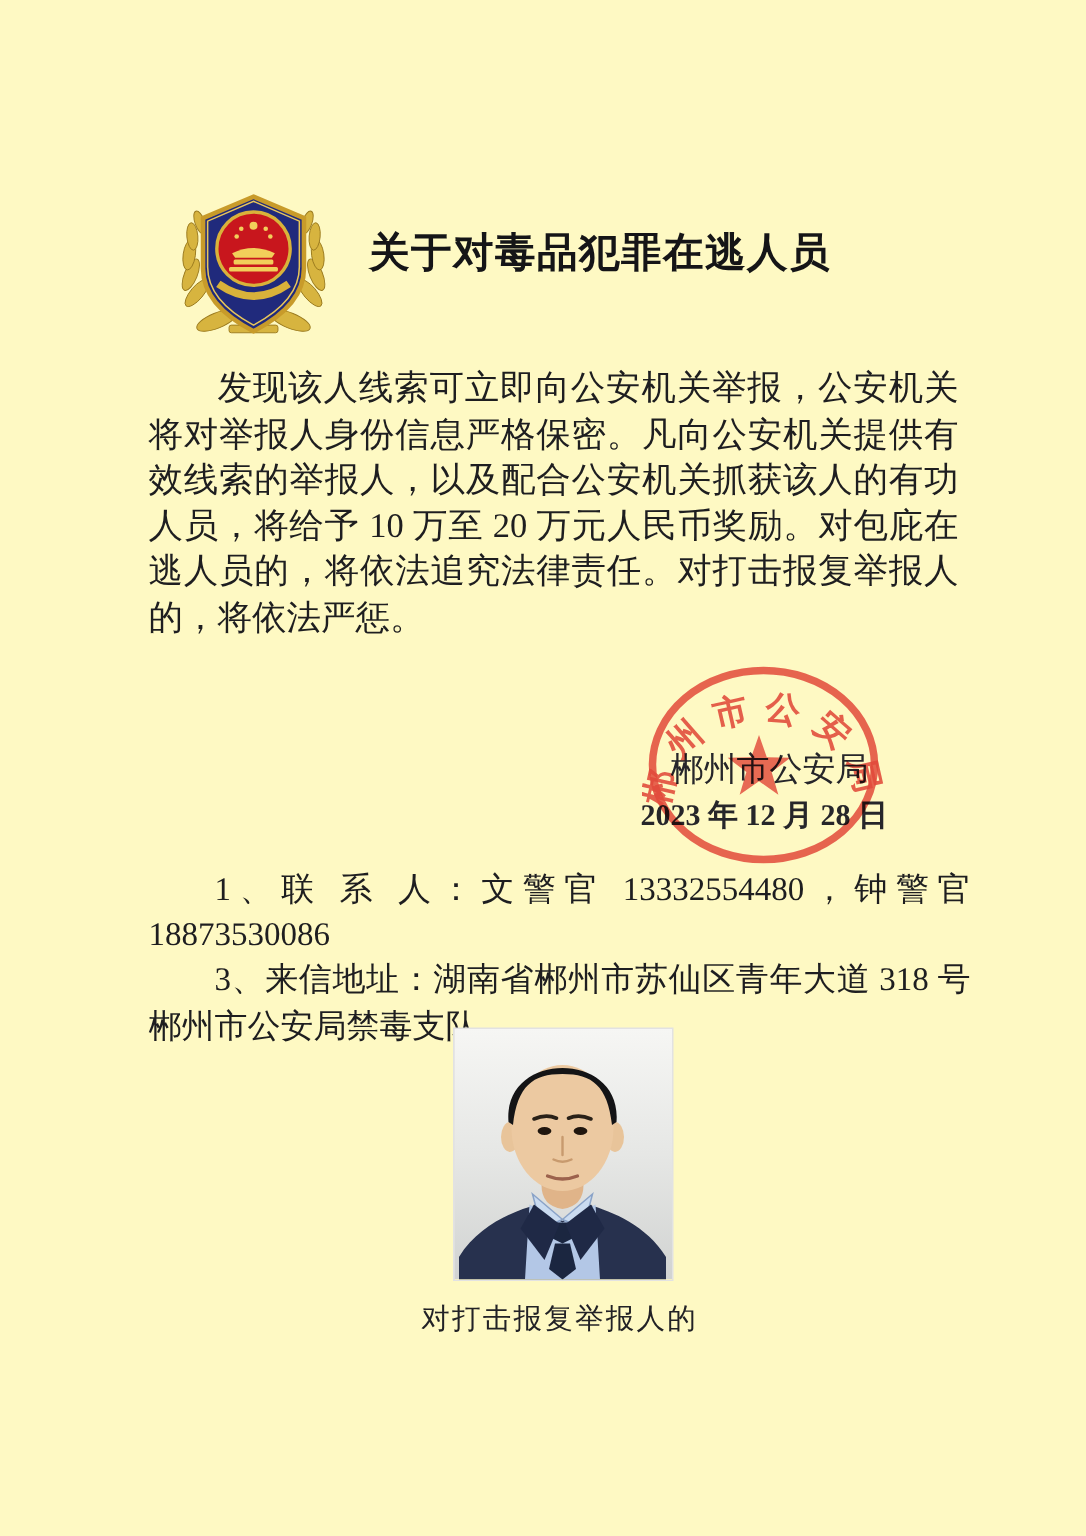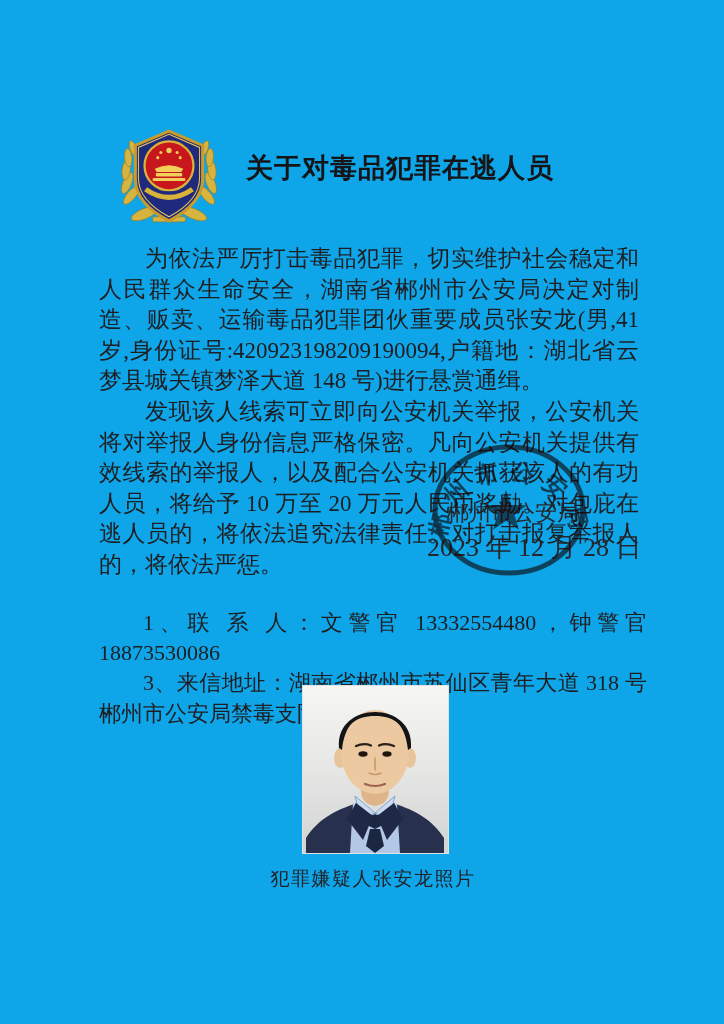--- a/index.html
+++ b/index.html
@@ -1,19 +1,19 @@
 <!DOCTYPE html>
 <html><head>
 <meta charset="utf-8">
 <style>
   html,body{margin:0;padding:0;background:#ffffff;}
   .page{
     position:relative;
     width:724px;height:1024px;
-    background:#0ea5e9;
+    background:#fef9c3;
     font-family:"Liberation Serif","DejaVu Serif",serif;
     color:#1e1e20;
     overflow:hidden;
   }
   
   .badge{position:absolute;left:116px;top:124px;width:106px;height:106px;}
   
   .title{
     position:absolute;left:230px;top:151px;width:340px;
     text-align:center;font-weight:bold;font-size:27px;line-height:35px;
@@ -25,27 +25,27 @@
     font-size:23px;line-height:30.6px;text-align:justify;
   }
   .body-text p{margin:0;text-indent:2em;}
   
   .issuer-line{
     position:absolute;left:447px;top:498px;width:200px;
     font-size:22px;color:#26262a;white-space:nowrap;
   }
   .date-line{
     position:absolute;left:427px;top:530px;width:220px;
-    font-size:26px;color:#26262a;white-space:nowrap;
+    font-size:20px;color:#26262a;white-space:nowrap;font-weight:bold;
   }
   
   .seal{position:absolute;left:428px;top:442px;width:162px;height:138px;mix-blend-mode:multiply;opacity:.92;}
   
   .contacts{
-    position:absolute;left:99px;top:608px;width:548px;
+    position:absolute;left:99px;top:578px;width:548px;
     font-size:22px;line-height:30.2px;text-align:justify;
   }
   .contacts p{margin:0;text-indent:2em;}
   
   .photo{position:absolute;left:303px;top:686px;width:145px;height:167px;box-shadow:0 0 0 1px #e2e2e2;}
   .caption{
     position:absolute;left:238px;top:866px;width:270px;
     text-align:center;font-size:19px;letter-spacing:1.5px;color:#222226;
   }
 </style>
@@ -91,21 +91,20 @@
       <rect x="39" y="48" width="26" height="3.4" rx="1"></rect>
       <rect x="36" y="53" width="32" height="3" rx="1"></rect>
     </g>
   </svg>
 
   <div class="title">
     <div>关于对毒品犯罪在逃人员</div>
   </div>
 
   <div class="body-text">
-    <p>为依法严厉打击毒品犯罪，切实维护社会稳定和人民群众生命安全，湖南省郴州市公安局决定对制造、贩卖、运输毒品犯罪团伙重要成员张安龙(男,41 岁,身份证号:420923198209190094,户籍地：湖北省云梦县城关镇梦泽大道 148 号)进行悬赏通缉。</p>
     <p>发现该人线索可立即向公安机关举报，公安机关将对举报人身份信息严格保密。凡向公安机关提供有效线索的举报人，以及配合公安机关抓获该人的有功人员，将给予 10 万至 20 万元人民币奖励。对包庇在逃人员的，将依法追究法律责任。对打击报复举报人的，将依法严惩。</p>
   </div>
 
   <div class="issuer-line">郴州市公安局</div>
   <div class="date-line">2023 年 12 月 28 日</div>
 
   <svg class="seal" viewBox="0 0 162 138" aria-hidden="true">
     <defs>
       <path id="sealArc" d="M 20 100 A 62 53 0 1 1 142 100" fill="none"></path>
     </defs>
@@ -157,15 +156,15 @@
     <path d="M76 59.5 Q83 56.5 91 60" fill="none" stroke="#2a2118" stroke-width="2.4" stroke-linecap="round"></path>
 
     <ellipse cx="60" cy="68" rx="4.6" ry="2.7" fill="#20160e"></ellipse>
     <ellipse cx="84" cy="68" rx="4.6" ry="2.7" fill="#20160e"></ellipse>
 
     <path d="M72 72 L72 84 M66 87 Q72 90 78 87" fill="none" stroke="#c89a6e" stroke-width="1.6" stroke-linecap="round"></path>
 
     <path d="M62 98 Q72 102 82 98" fill="none" stroke="#9c624d" stroke-width="2.2" stroke-linecap="round"></path>
   </svg>
 
-  <div class="caption">犯罪嫌疑人张安龙照片</div>
+  <div class="caption">对打击报复举报人的</div>
 
 </div>
 
 </body></html>

